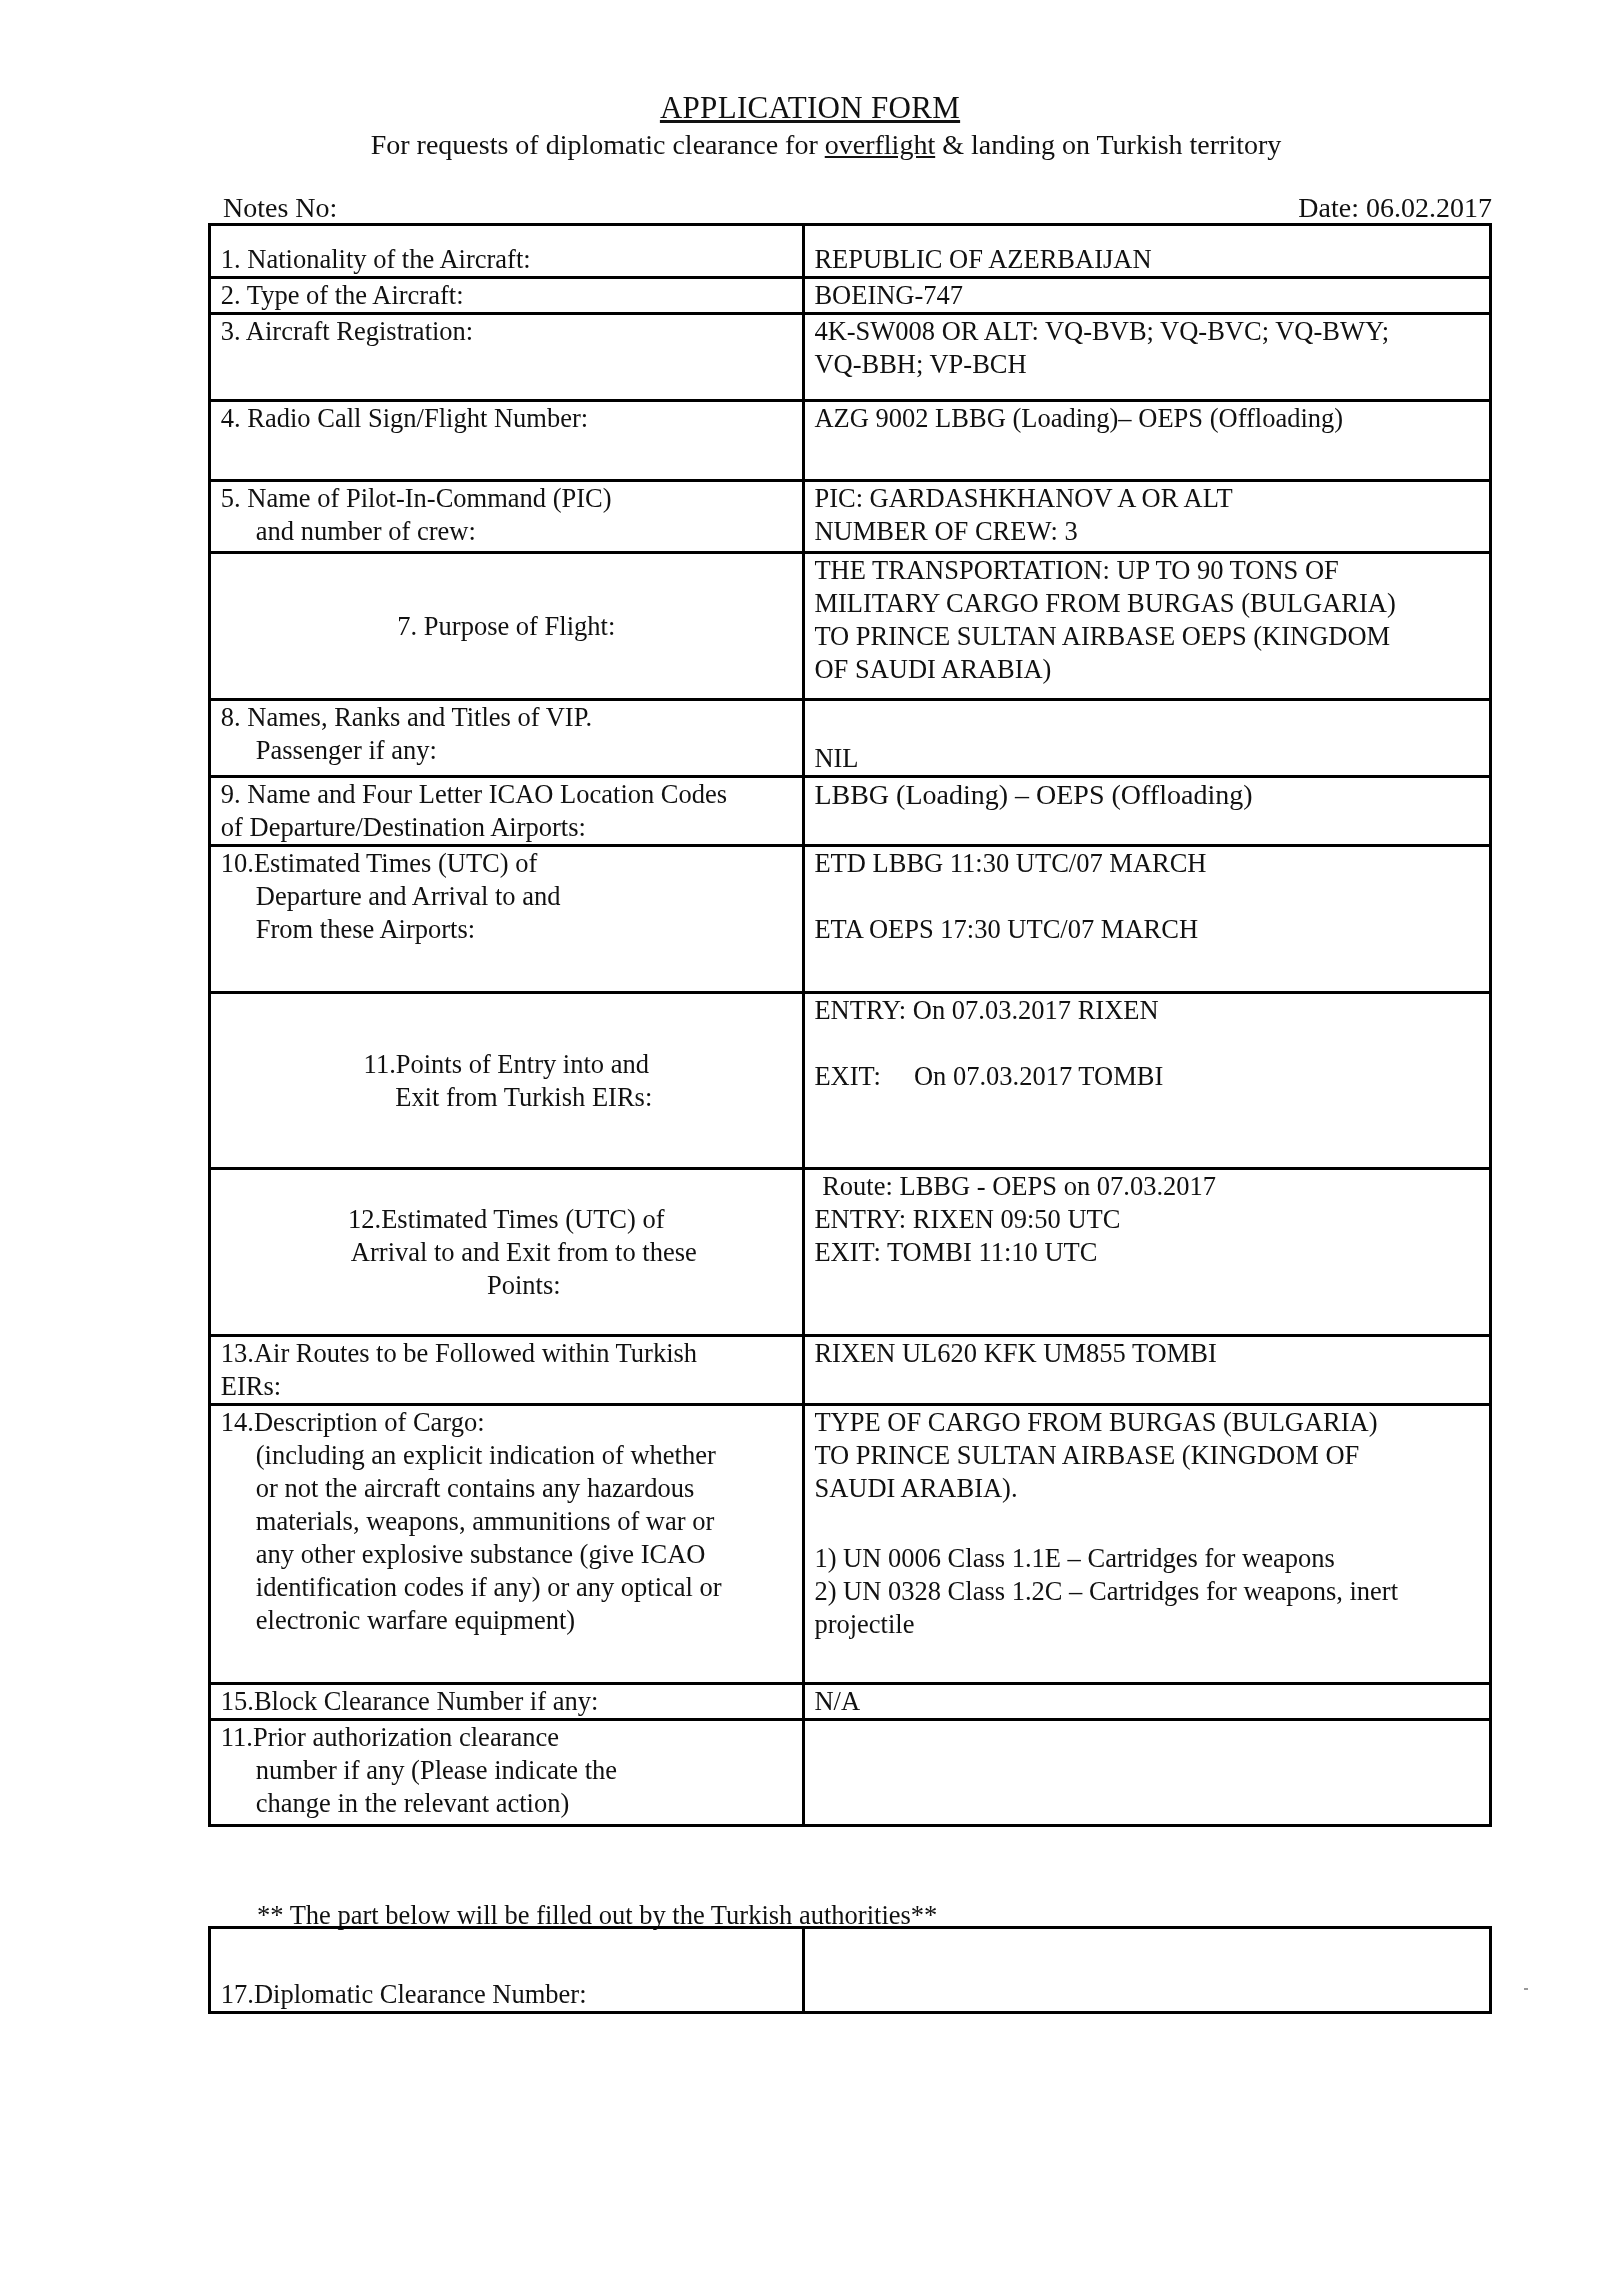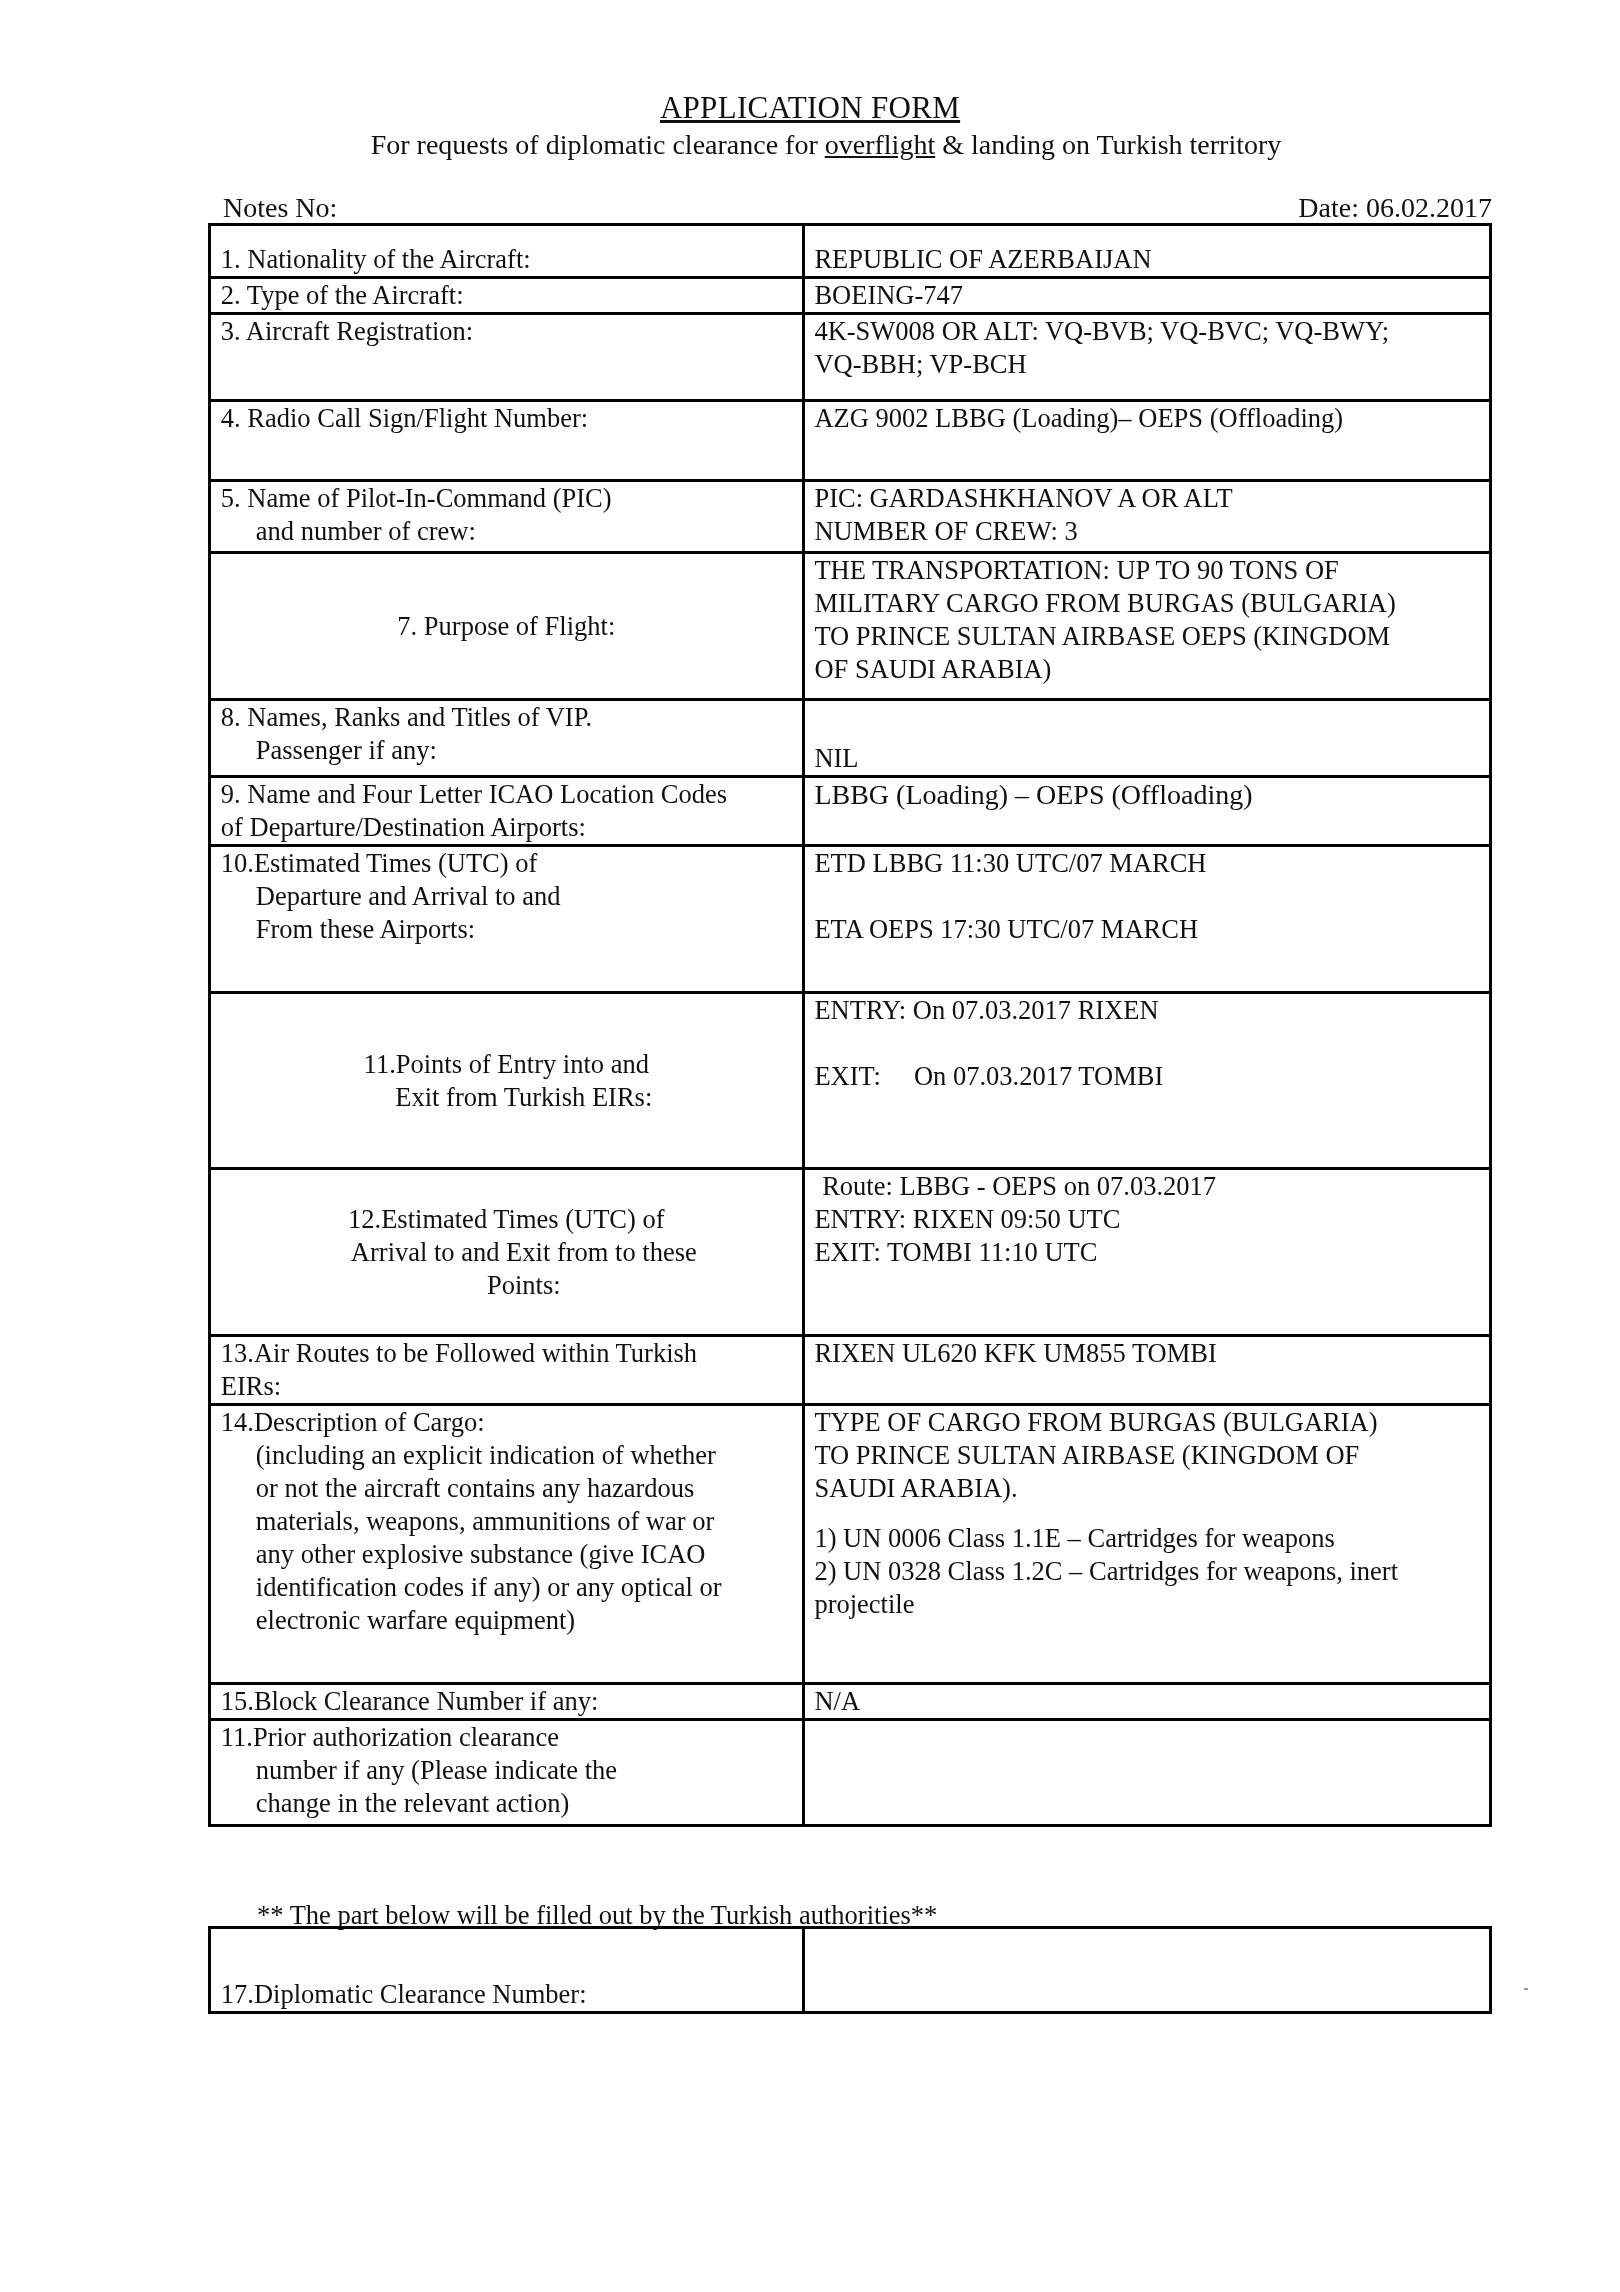--- a/index.html
+++ b/index.html
@@ -144,21 +144,21 @@
           <div class="indent">(including an explicit indication of whether</div>
           <div class="indent">or not the aircraft contains any hazardous</div>
           <div class="indent">materials, weapons, ammunitions of war or</div>
           <div class="indent">any other explosive substance (give ICAO</div>
           <div class="indent">identification codes if any) or any optical or</div>
           <div class="indent">electronic warfare equipment)</div>
         </td>
       <td class="val">
           <div>TYPE OF CARGO FROM BURGAS (BULGARIA)</div>
           <div>TO PRINCE SULTAN AIRBASE (KINGDOM OF</div>
-          <div style="margin-bottom:17px">SAUDI ARABIA).</div>
+          <div style="margin-bottom:37px">SAUDI ARABIA).</div>
           <div>1) UN 0006 Class 1.1E – Cartridges for weapons</div>
           <div>2) UN 0328 Class 1.2C – Cartridges for weapons, inert</div>
           <div>projectile</div>
         </td>
     </tr>
 
     <tr style="height:31px">
       <td class="lbl"><span>15.Block Clearance Number if any:</span></td>
       <td class="val"><span>N/A</span></td>
     </tr>

